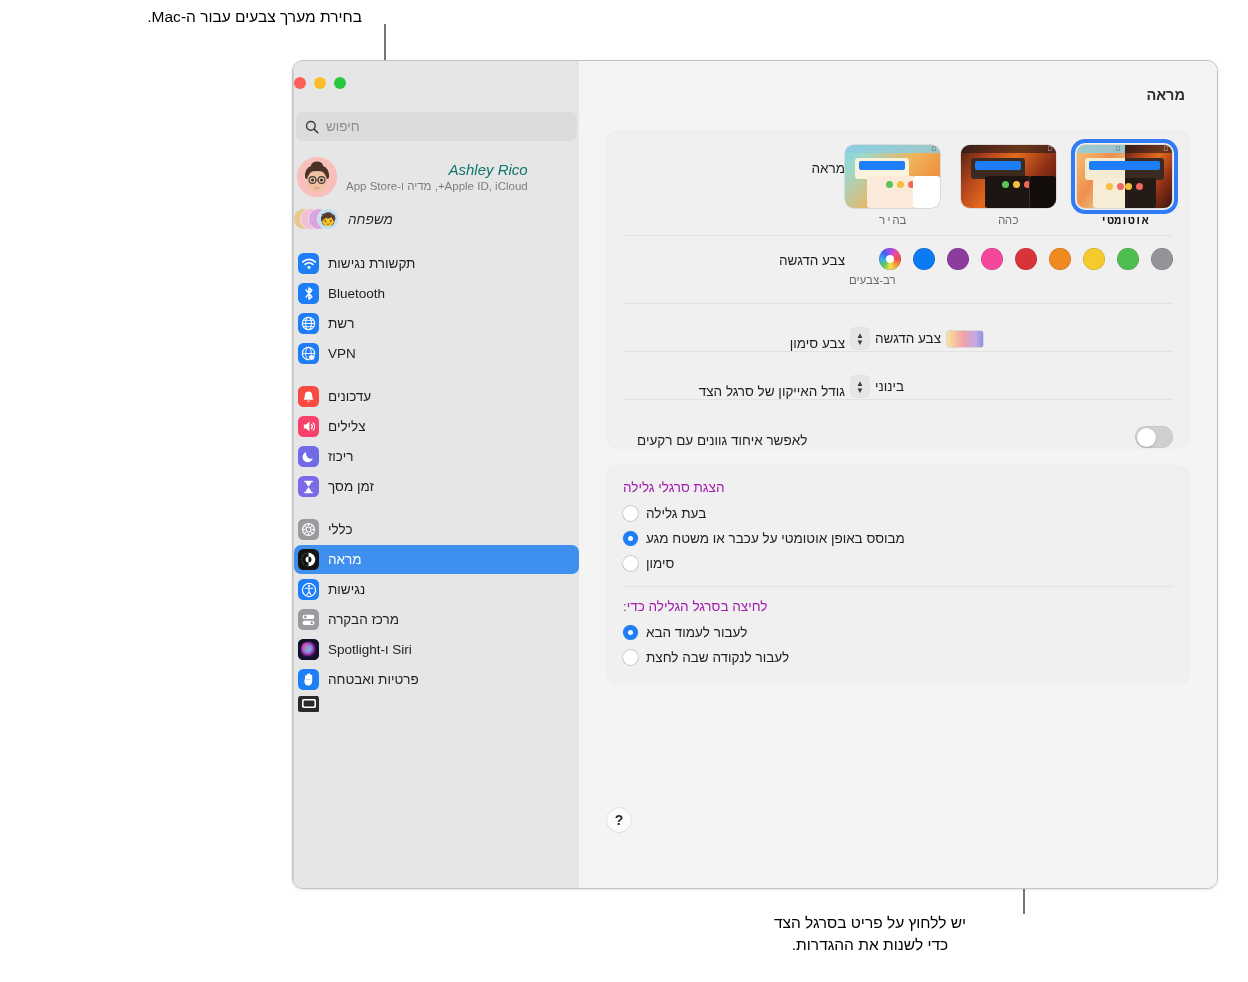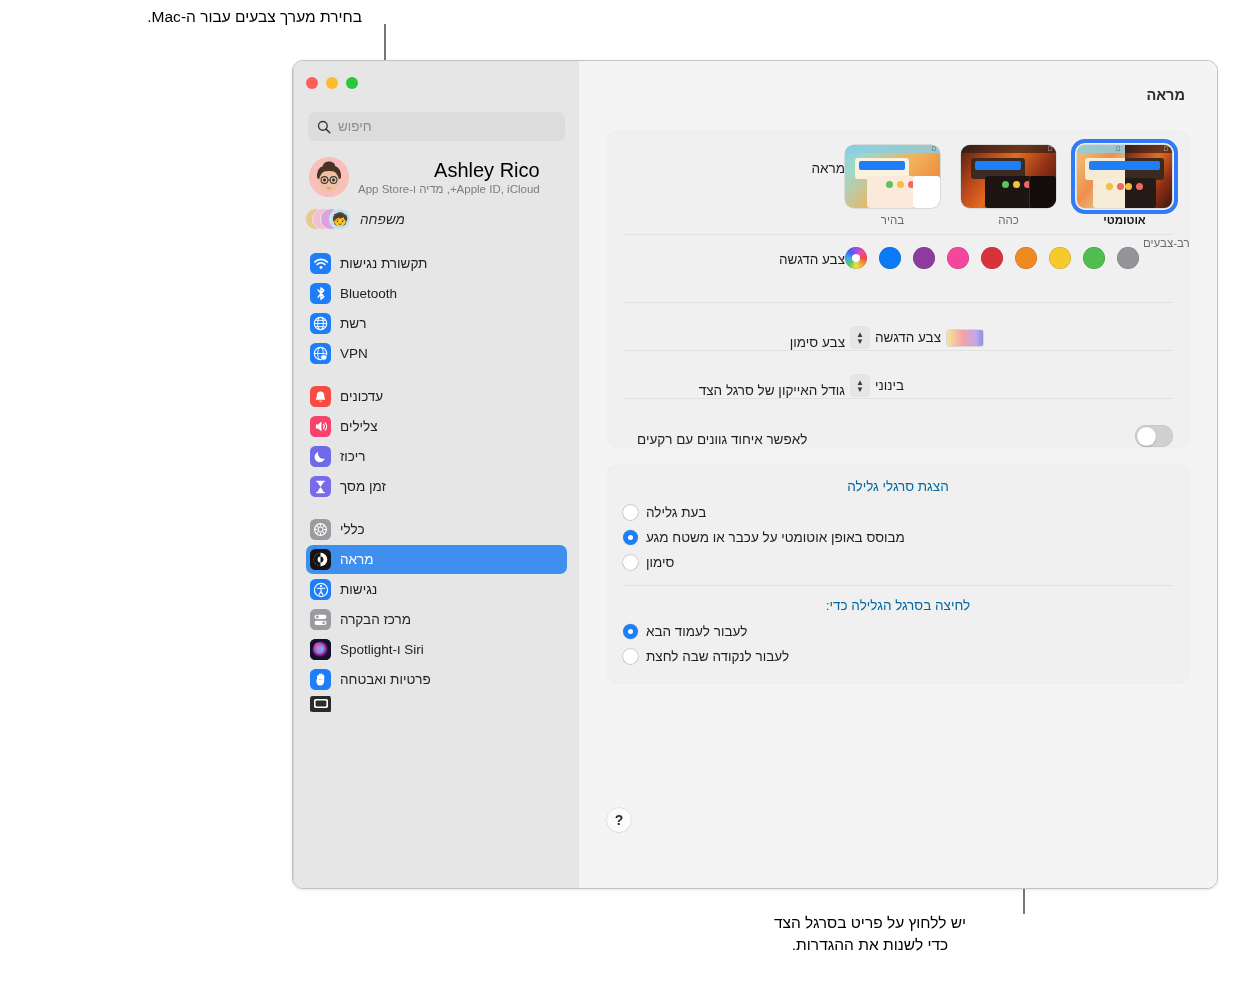--- a/index.html
+++ b/index.html
@@ -42,21 +42,21 @@
     display: flex;
     flex-direction: row-reverse;
     box-shadow: 0 1px 3px rgba(0,0,0,.10);
   }
 
   
   #sidebar {
     width: 286px;
     background: #e6e6e6;
     border-left: 1px solid #cfcfcf;
-    padding: 0 12px;
+    padding: 0 0;
     position: relative;
     overflow: hidden;
   }
   #traffic-lights {
     display: flex;
     flex-direction: row-reverse;
     gap: 8px;
     padding: 16px 8px 0 0;
     height: 46px;
     align-items: flex-start;
@@ -91,21 +91,21 @@
   }
   .avatar {
     width: 40px; height: 40px; border-radius: 50%;
     background: radial-gradient(circle at 50% 45%, #ffd4cf 0%, #f9bcb8 70%, #f2aaa8 100%);
     flex: 0 0 auto;
     position: relative; overflow: hidden;
     display:flex; align-items:center; justify-content:center;
     font-size: 24px; line-height: 1;
   }
   .acct-text { display: flex; flex-direction: column; align-items: flex-start; line-height: 1.22; }
-  #acct-name { font-size: 20px; color: #000000; }
+  #acct-name { font-size: 15px; color: #0f766e; font-style: italic; }
   #acct-sub { font-size: 11.5px; color: #7d7d7d; text-align: right; max-width: 185px; }
 
   .family-row {
     display: flex; flex-direction: row-reverse; align-items: center;
     gap: 9px; padding: 3px 3px 3px 3px; border-radius: 7px; margin-bottom: 14px;
   }
   .family-avatars { position: relative; width: 42px; height: 26px; flex: 0 0 auto; }
   .fa { position: absolute; top: 2px; width: 22px; height: 22px; border-radius: 50%; border: 1.5px solid #e6e6e6; }
   .fa1 { right: 0;  background: #b9e2f5; display:flex; align-items:center; justify-content:center; font-size:13px; overflow:hidden;}
   .fa2 { right: 9px; background: #d9a3e0; }
@@ -169,21 +169,21 @@
 
   
   .thumbs { display: flex; flex-direction: row; gap: 21px; padding: 14px 0 8px 0; }
   .thumb-wrap { display: flex; flex-direction: column; align-items: center; gap: 6px; }
   .thumb {
     width: 95px; height: 63px; border-radius: 9px;
     position: relative; overflow: hidden;
     box-shadow: 0 0 0 .5px rgba(0,0,0,.18);
   }
   .thumb-wrap.selected .thumb { outline: 4px solid #2f7cf6; outline-offset: 2px; border-radius: 8px; }
-  .thumb-label { font-size: 11.5px; color: #6b6b6b; }
+  .thumb-label { font-size: 11.5px; color: #6b6b6b; font-family: Liberation Mono, monospace; }
   .thumb-wrap.selected .thumb-label { color: #151515; font-weight: bold; }
 
   .half { position: absolute; top: 0; height: 100%; overflow: hidden; }
   .half.l { left: 0; width: 50%; }
   .half.r { right: 0; width: 50%; }
   .bg-light { position:absolute; inset:0; background:
       linear-gradient(125deg,#f3c478 0%, #f0a95f 25%, #ef8f4e 45%, #e8be7e 70%, #f7dba8 100%); }
   .bg-dark { position:absolute; inset:0; background:
       linear-gradient(125deg,#4a1f12 0%, #b6451c 25%, #e56b1e 45%, #8c2f16 72%, #3a1710 100%); }
   .mbar { position:absolute; top:0; left:0; right:0; height:8px; }
@@ -231,21 +231,21 @@
     position: relative; box-shadow: inset 0 0 0 .5px rgba(0,0,0,.07);
   }
   .toggle .knob {
     position: absolute; top: 1.5px; left: 1.5px;
     width: 19px; height: 19px; border-radius: 50%; background: #fff;
     box-shadow: 0 .5px 1.5px rgba(0,0,0,.28);
   }
 
   
   .card-block { padding: 14px 16px 14px 16px; }
-  .block-title { font-size: 13.5px; color: #0369a1; text-align: center; margin-bottom: 6px; }
+  .block-title { font-size: 13.5px; color: #a21caf; text-align: left; margin-bottom: 6px; }
   .radio-line {
     display: flex; flex-direction: row-reverse; align-items: center; gap: 8px;
     justify-content: flex-start; height: 25px;
   }
   .radio {
     width: 15px; height: 15px; border-radius: 50%;
     background: #fff; box-shadow: 0 0 0 .8px #c2c2c2, 0 .5px 1px rgba(0,0,0,.10);
     flex: 0 0 auto; position: relative;
   }
   .radio.on { background: #1d7ef7; box-shadow: 0 0 0 .5px rgba(0,0,0,.10); }
@@ -584,21 +584,21 @@
                 </div>
                 <span class="thumb-label">בהיר</span>
               </div>
 
             </div>
           </div>
         </div>
 
         <div class="row" style="min-height:68px; align-items:flex-start">
           <div class="row-label" style="padding-top:17px">צבע הדגשה</div>
-          <div class="row-ctl" style="align-items:stretch">
+          <div class="row-ctl" style="flex-direction:column; align-items:stretch">
             <div class="accent-row">
               <div class="swatch" style="background:#949498"></div>
               <div class="swatch" style="background:#4fbd4f"></div>
               <div class="swatch" style="background:#f6c92d"></div>
               <div class="swatch" style="background:#f0891f"></div>
               <div class="swatch" style="background:#d8333b"></div>
               <div class="swatch" style="background:#f2479c"></div>
               <div class="swatch" style="background:#8e3ba0"></div>
               <div class="swatch" style="background:#0a7bf4"></div>
               <div class="swatch multi"></div>

